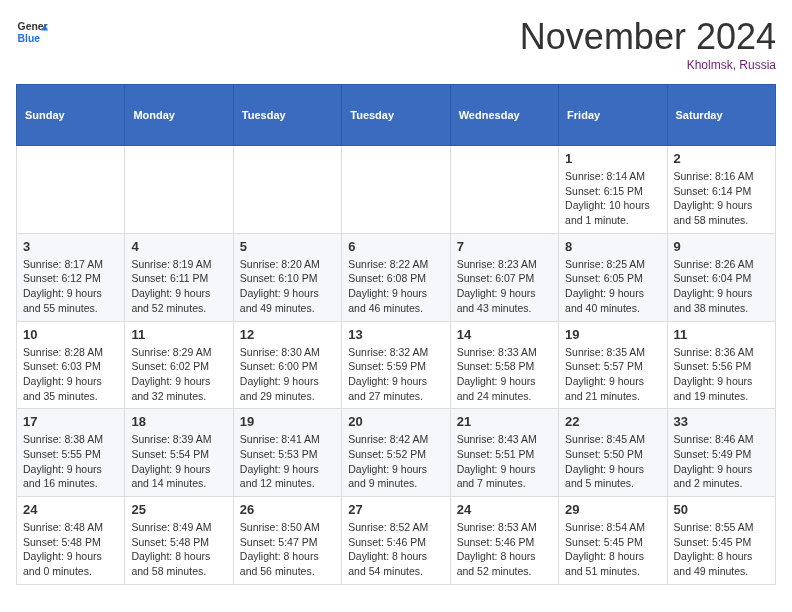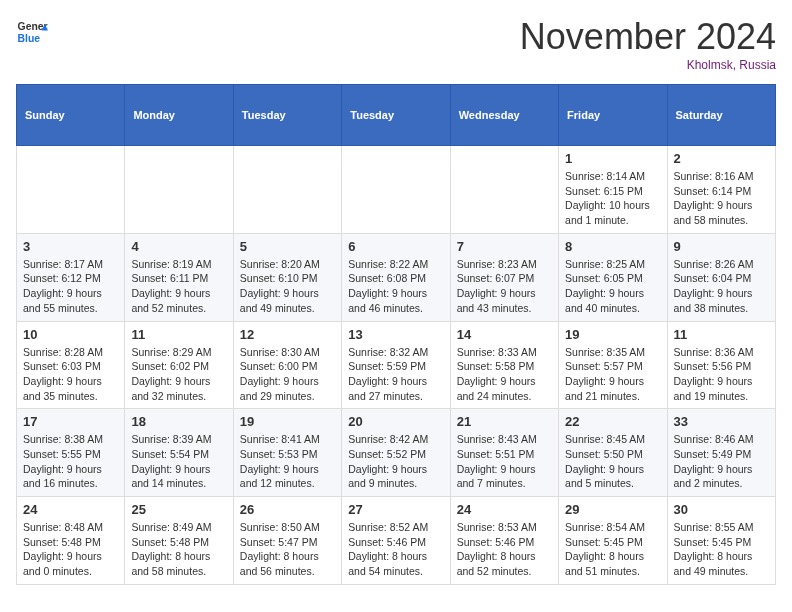--- a/index.html
+++ b/index.html
@@ -233,18 +233,18 @@
         </td>
         <td>
           <span class="day-num">24</span>
           <div class="day-info">Sunrise: 8:53 AM<br>Sunset: 5:46 PM<br>Daylight: 8 hours and 52 minutes.</div>
         </td>
         <td>
           <span class="day-num">29</span>
           <div class="day-info">Sunrise: 8:54 AM<br>Sunset: 5:45 PM<br>Daylight: 8 hours and 51 minutes.</div>
         </td>
         <td>
-          <span class="day-num">30</span>
+          <span class="day-num">50</span>
           <div class="day-info">Sunrise: 8:55 AM<br>Sunset: 5:45 PM<br>Daylight: 8 hours and 49 minutes.</div>
         </td>
       </tr>
     </tbody>
 </table>
 
 </body></html>

